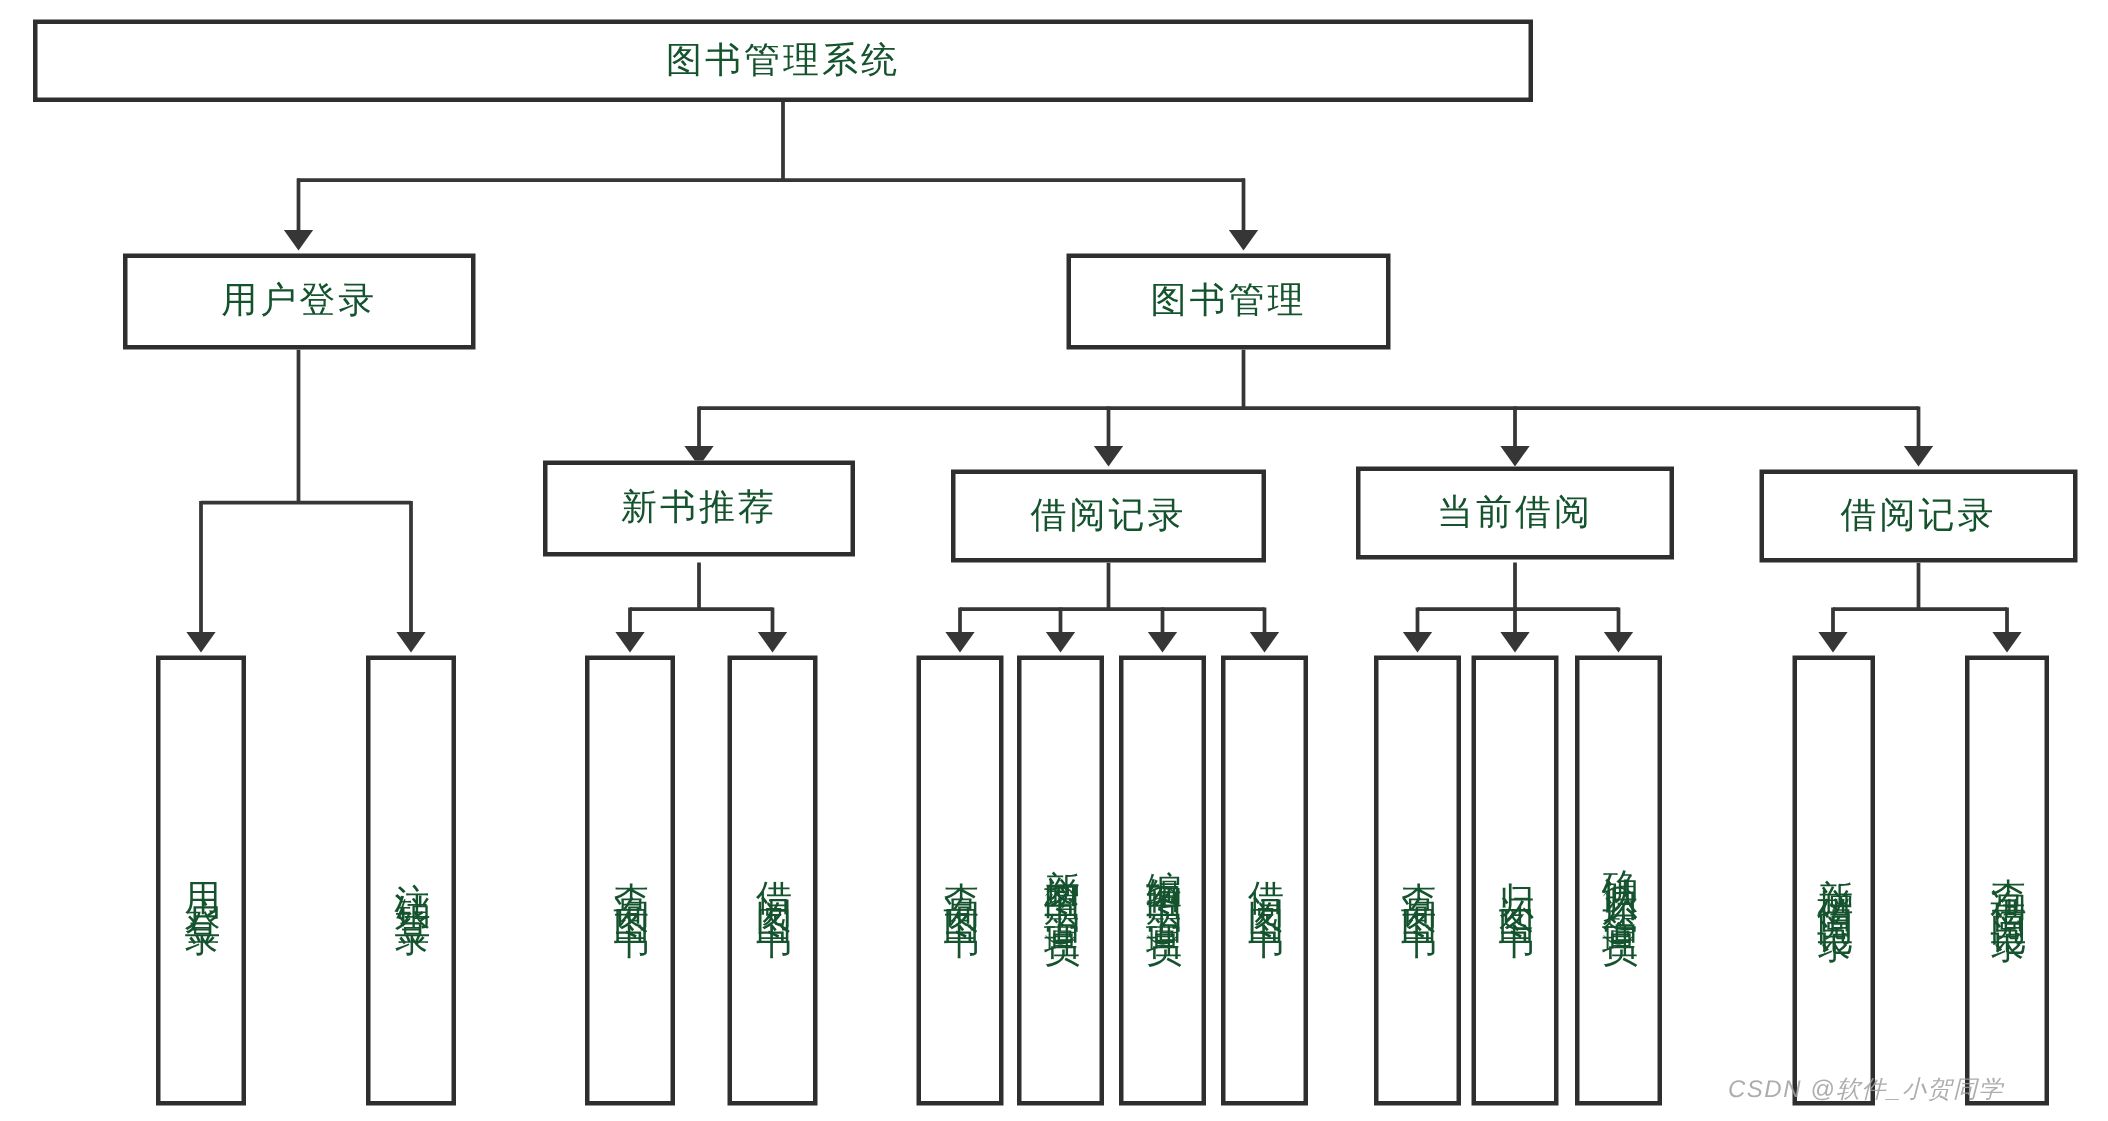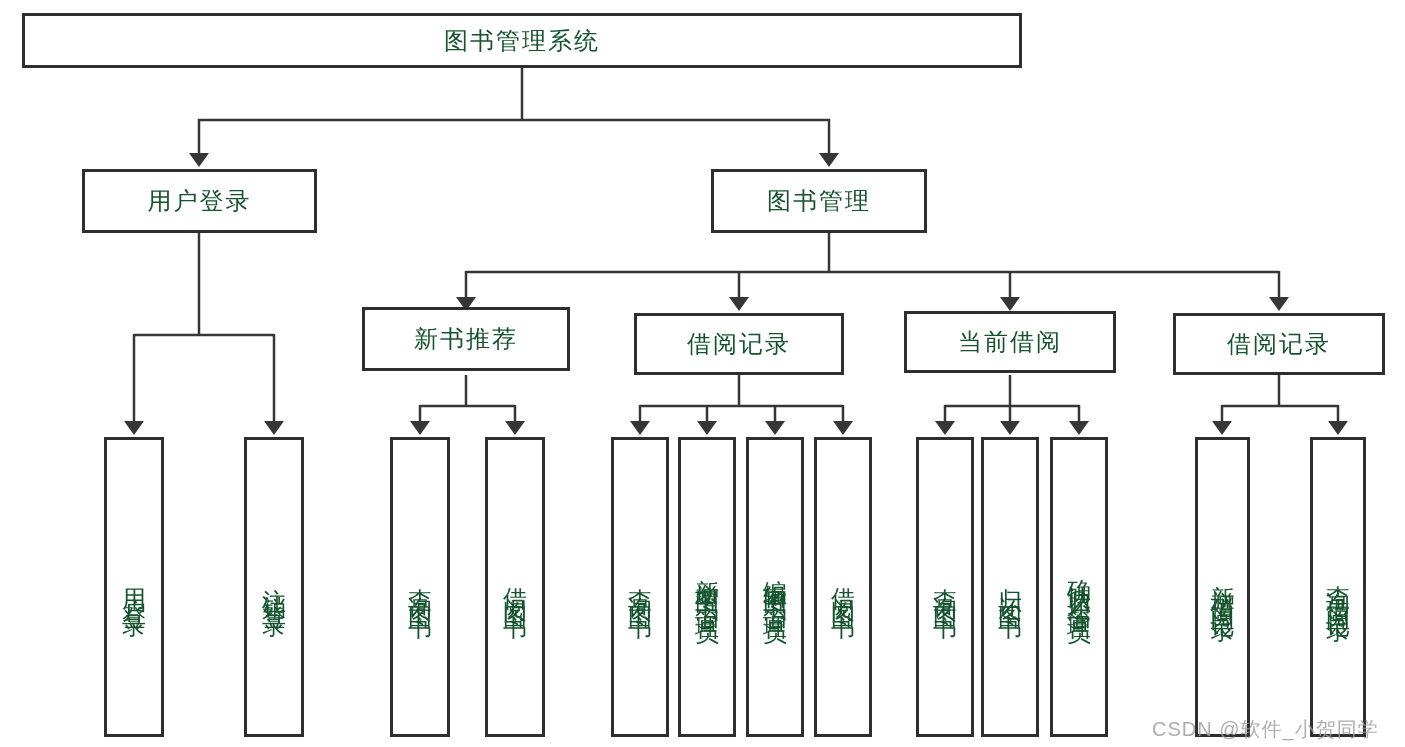--- a/index.html
+++ b/index.html
@@ -47,27 +47,28 @@
     letter-spacing: 9px;
     font-size: 24px;
     line-height: 1;
     white-space: nowrap;
   }
 
   .watermark {
     position: absolute;
     left: 1152px;
     top: 716px;
-    font-size: 20px;
+    font-size: 16px;
     color: #9f9f9f;
     opacity: 0.85;
     letter-spacing: 1px;
     white-space: nowrap;
     z-index: 5;
     pointer-events: none;
+    font-style: italic;
   }
 </style>
 </head>
 <body>
 
 <div class="canvas">
 
   <svg class="wires" viewBox="0 0 1405 747" xmlns="http://www.w3.org/2000/svg">
     <defs>
       <marker id="ah" markerUnits="userSpaceOnUse" markerWidth="16" markerHeight="22" refX="11" refY="10" orient="auto">

